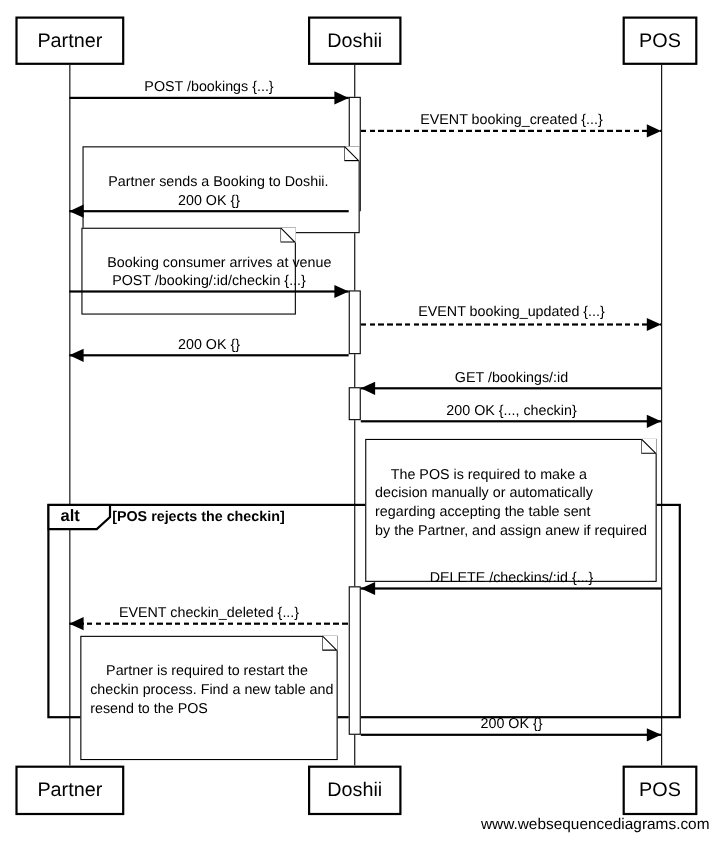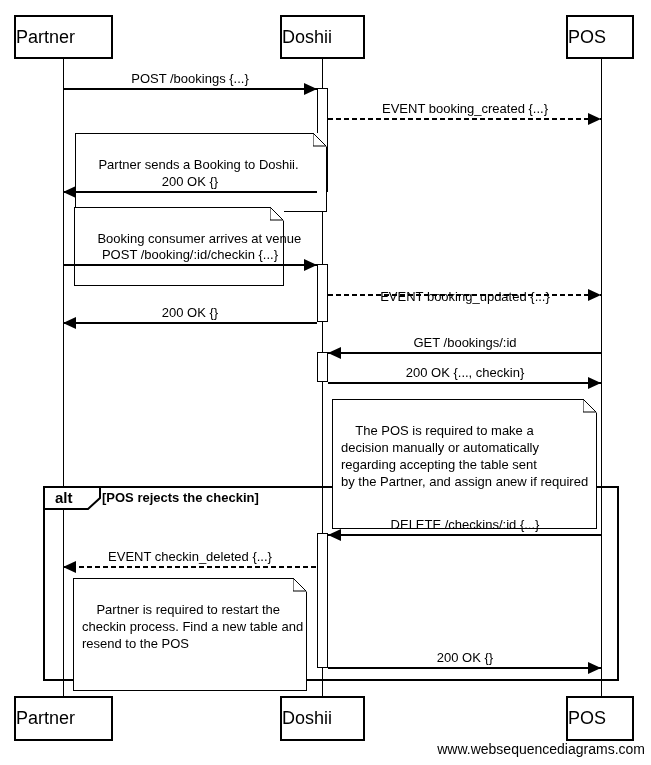--- a/index.html
+++ b/index.html
@@ -2,21 +2,21 @@
 <html><head>
 <meta charset="utf-8">
 <style>
   html,body{margin:0;padding:0;background:#ffffff;}
   #canvas{
     position:relative;width:651px;height:765px;background:#ffffff;overflow:hidden;
     font-family:"Liberation Sans",sans-serif;color:#000;
   }
   .actor{
     position:absolute;box-sizing:border-box;background:#fff;border:2px solid #000;
-    display:flex;align-items:center;justify-content:flex-start;
+    display:flex;align-items:center;justify-content:center;
     font-size:18px;z-index:6;
   }
   .lifeline{position:absolute;width:1px;background:#000;z-index:1;}
   .activation{
     position:absolute;box-sizing:border-box;width:11px;background:#fff;
     border:1px solid #000;z-index:3;
   }
   .msg-line{position:absolute;height:2px;background:#000;z-index:5;}
   .msg-line.dashed{
     background:repeating-linear-gradient(to right,#000 0 5px,transparent 5px 8px);
@@ -49,21 +49,21 @@
 </style>
 </head>
 <body>
 
 <div id="canvas">
 
   <div class="lifeline" style="left:63px;top:59px;height:637px;"></div>
   <div class="lifeline" style="left:322px;top:59px;height:637px;"></div>
   <div class="lifeline" style="left:601px;top:59px;height:637px;"></div>
 
-  <div class="alt-frame" style="left:43px;top:486px;width:576px;height:195px;">
+  <div class="alt-frame" style="left:43px;top:458px;width:576px;height:195px;">
     <svg class="alt-tab" width="60" height="25" viewBox="0 0 60 25">
       <path d="M1 1 H57 V12 L45 23 H1 Z" fill="#ffffff" stroke="#000000" stroke-width="2"></path>
     </svg>
     <div class="alt-operator">alt</div>
     <div class="alt-condition">[POS rejects the checkin]</div>
   </div>
 
   <div class="activation" style="left:317px;top:88px;height:104px;"></div>
   <div class="activation" style="left:317px;top:264px;height:58px;"></div>
   <div class="activation" style="left:317px;top:352px;height:30px;"></div>
@@ -102,33 +102,33 @@
     <svg class="note-fold" width="14" height="14">
       <polygon points="0,0 14,0 14,14" fill="#ffffff"></polygon>
       <path d="M0 0 L13 13 L0 13 Z" fill="#ffffff" stroke="#000000" stroke-width="1"></path>
     </svg>
   </div>
 
   <div class="msg-label" style="left:190px;top:174px;">200 OK {}</div>
   <div class="msg-line" style="left:63px;top:191px;width:254px;"></div>
   <div class="head left" style="left:63px;top:186px;"></div>
 
-  <div class="note" style="left:74px;top:207px;width:210px;">
+  <div class="note" style="left:74px;top:207px;width:195px;">
     <span>Booking consumer arrives at venue</span>
     <svg class="note-fold" width="14" height="14">
       <polygon points="0,0 14,0 14,14" fill="#ffffff"></polygon>
       <path d="M0 0 L13 13 L0 13 Z" fill="#ffffff" stroke="#000000" stroke-width="1"></path>
     </svg>
   </div>
 
   <div class="msg-label" style="left:190px;top:247px;">POST /booking/:id/checkin {...}</div>
   <div class="msg-line" style="left:63px;top:264px;width:254px;"></div>
   <div class="head right" style="left:304px;top:259px;"></div>
 
-  <div class="msg-label" style="left:465px;top:289px;">EVENT booking_updated {...}</div>
+  <div class="msg-label" style="left:465px;top:275px;">EVENT booking_updated {...}</div>
   <div class="msg-line dashed" style="left:328px;top:294px;width:273px;"></div>
   <div class="head right" style="left:588px;top:289px;"></div>
 
   <div class="msg-label" style="left:190px;top:305px;">200 OK {}</div>
   <div class="msg-line" style="left:63px;top:322px;width:254px;"></div>
   <div class="head left" style="left:63px;top:317px;"></div>
 
   <div class="msg-label" style="left:465px;top:335px;">GET /bookings/:id</div>
   <div class="msg-line" style="left:328px;top:352px;width:273px;"></div>
   <div class="head left" style="left:328px;top:347px;"></div>

